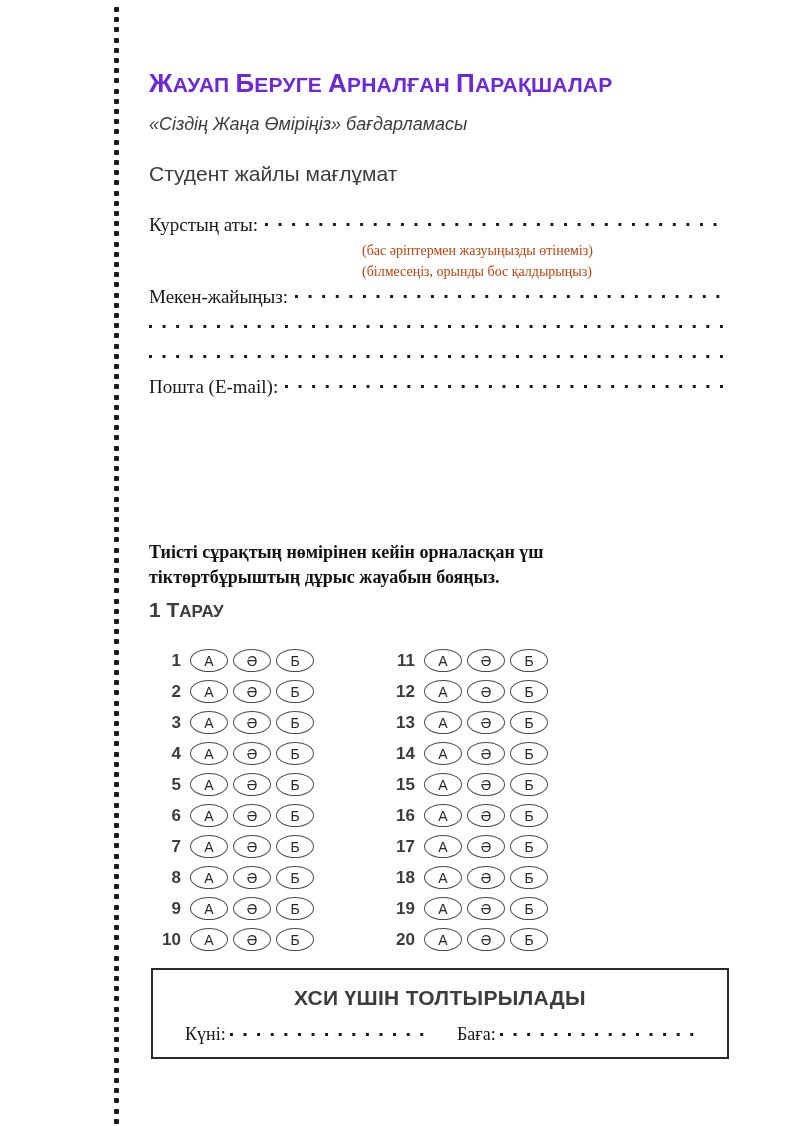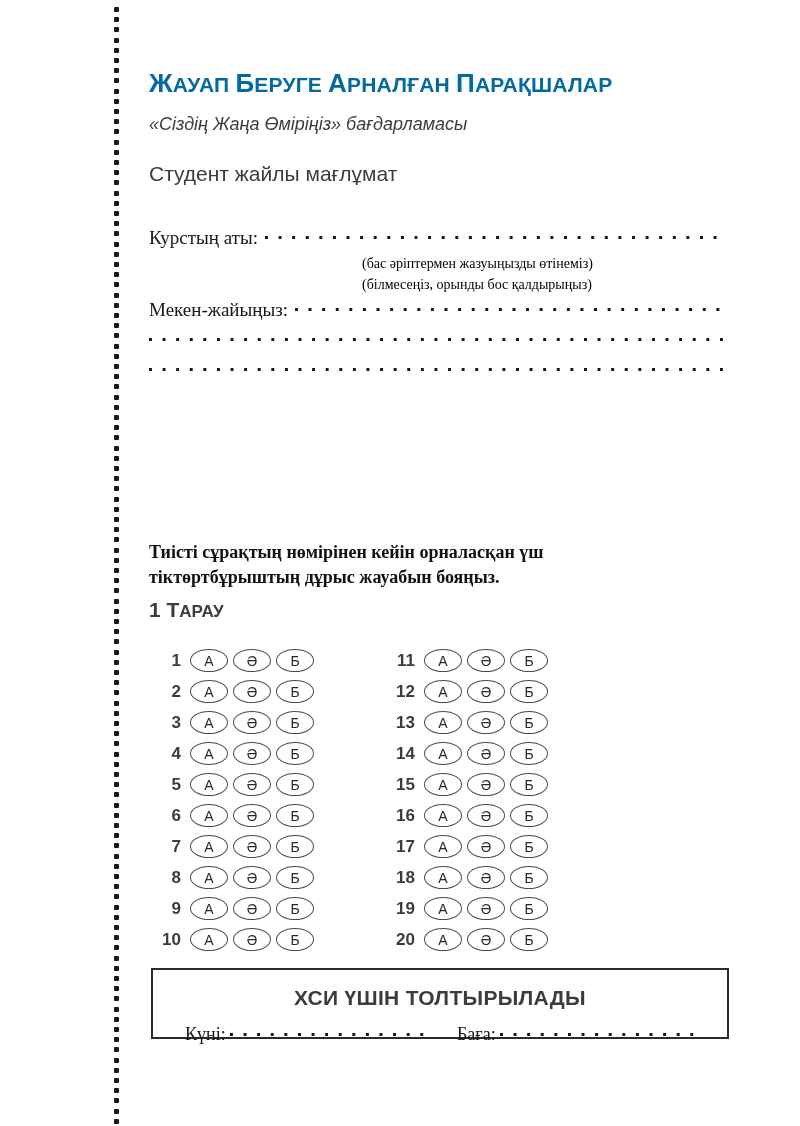--- a/index.html
+++ b/index.html
@@ -39,21 +39,21 @@
     left: 149px;
     top: 0;
     width: 600px;
     height: 1126px;
   }
 
   
   .doc-title {
     font-family: "Liberation Sans", "DejaVu Sans", sans-serif;
     font-weight: bold;
-    color: #0369a1;
+    color: #6d28d9;
     font-size: 26px;
     letter-spacing: 0.2px;
     position: absolute;
     top: 68px;
     left: 0;
     white-space: nowrap;
   }
   .doc-title .sc {
     font-size: 21px;
   }
@@ -74,21 +74,21 @@
     font-size: 21px;
     position: absolute;
     top: 162px;
     left: 0;
     white-space: nowrap;
   }
 
   
   #form-block {
     position: absolute;
-    top: 225px;
+    top: 212px;
     left: 0;
     width: 578px;
   }
   .field-row {
     display: flex;
     align-items: baseline;
     font-family: "Liberation Serif", "DejaVu Serif", serif;
     font-size: 19px;
     color: #17171a;
     height: 30px;
@@ -114,21 +114,21 @@
     right: 0;
     bottom: 5px;
     height: 3px;
     background-image: radial-gradient(circle at 1.5px 1.5px, #17171a 1.5px, rgba(0,0,0,0) 1.7px);
     background-size: 13.6px 3px;
     background-repeat: repeat-x;
   }
   .hint-row {
     font-family: "Liberation Serif", "DejaVu Serif", serif;
     font-size: 14px;
-    color: #000000;
+    color: #c2410c;
     text-align: left;
     padding-left: 213px;
     height: 21px;
     line-height: 18px;
   }
   .full-dot-row {
     height: 30px;
   }
   .full-dot-row .dotfill { flex: 1 1 auto; }
 
@@ -203,21 +203,21 @@
     box-sizing: border-box;
     background: #ffffff;
   }
 
   
   #office-box {
     position: absolute;
     top: 968px;
     left: 2px;
     width: 578px;
-    height: 71px;
+    height: 91px;
     border: 2px solid #2a2a2d;
     box-sizing: border-box;
     background: #ffffff;
   }
   #office-box-title {
     font-family: "Liberation Sans", "DejaVu Sans", sans-serif;
     font-weight: bold;
     font-size: 21px;
     color: #3c3c3f;
     text-align: center;
@@ -386,20 +386,25 @@
         <span class="field-label">Мекен-жайыңыз:</span>
         <span class="field-gap"></span>
         <span class="dotfill"></span>
       </div>
       <div class="field-row full-dot-row">
         <span class="dotfill"></span>
       </div>
       <div class="field-row full-dot-row">
         <span class="dotfill"></span>
       </div>
+      <div class="field-row">
+        <span class="field-label">Пошта (E-mail):</span>
+        <span class="field-gap"></span>
+        <span class="dotfill"></span>
+      </div>
     </div>
 
   <div id="instruction">Тиісті сұрақтың нөмірінен кейін орналасқан үш тіктөртбұрыштың дұрыс жауабын бояңыз.</div>
   <div id="chapter-title"><span>1 Т</span><span class="sc">АРАУ</span></div>
 
   <div id="answer-grid">
     <div class="grid-col left">
         <div class="q-row">
           <span class="q-num">1</span>
           <span class="bubble" style="border-color: rgb(74, 74, 77);">А</span>

